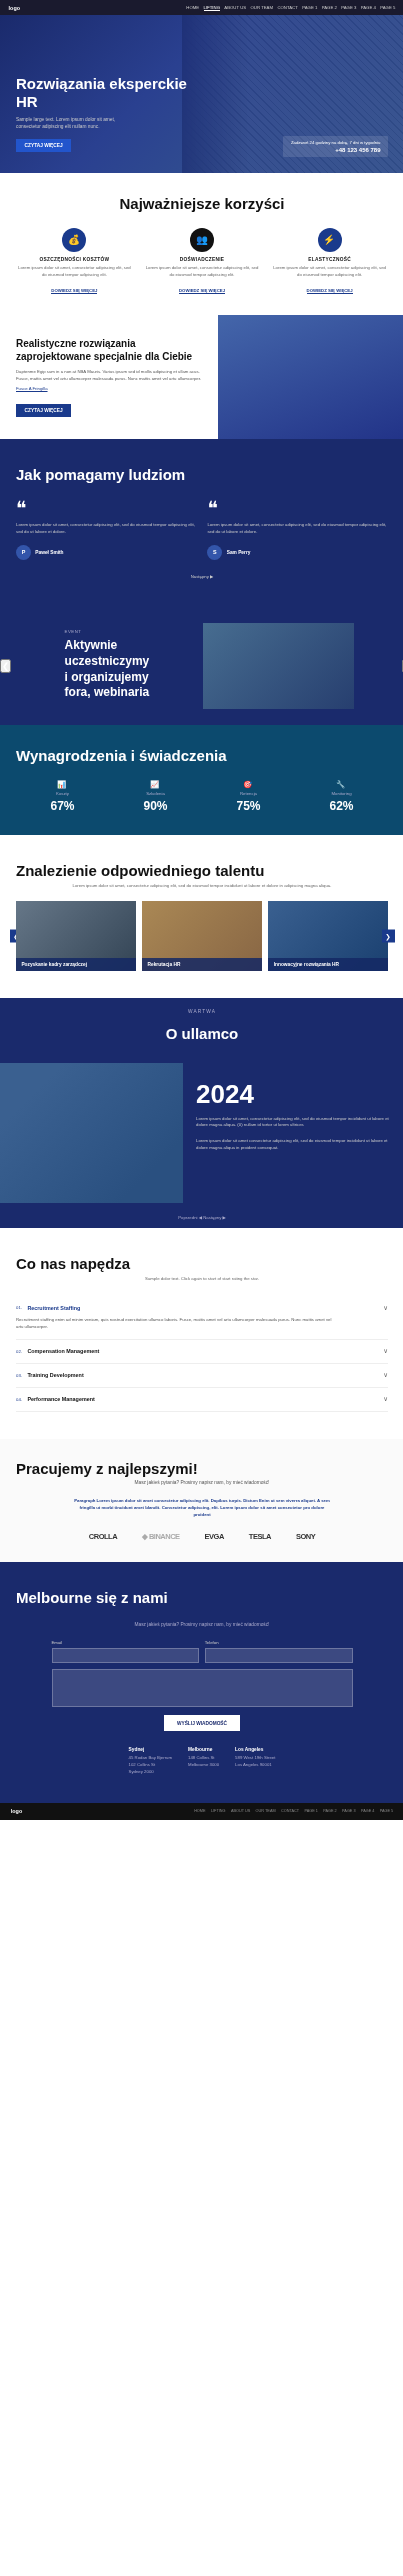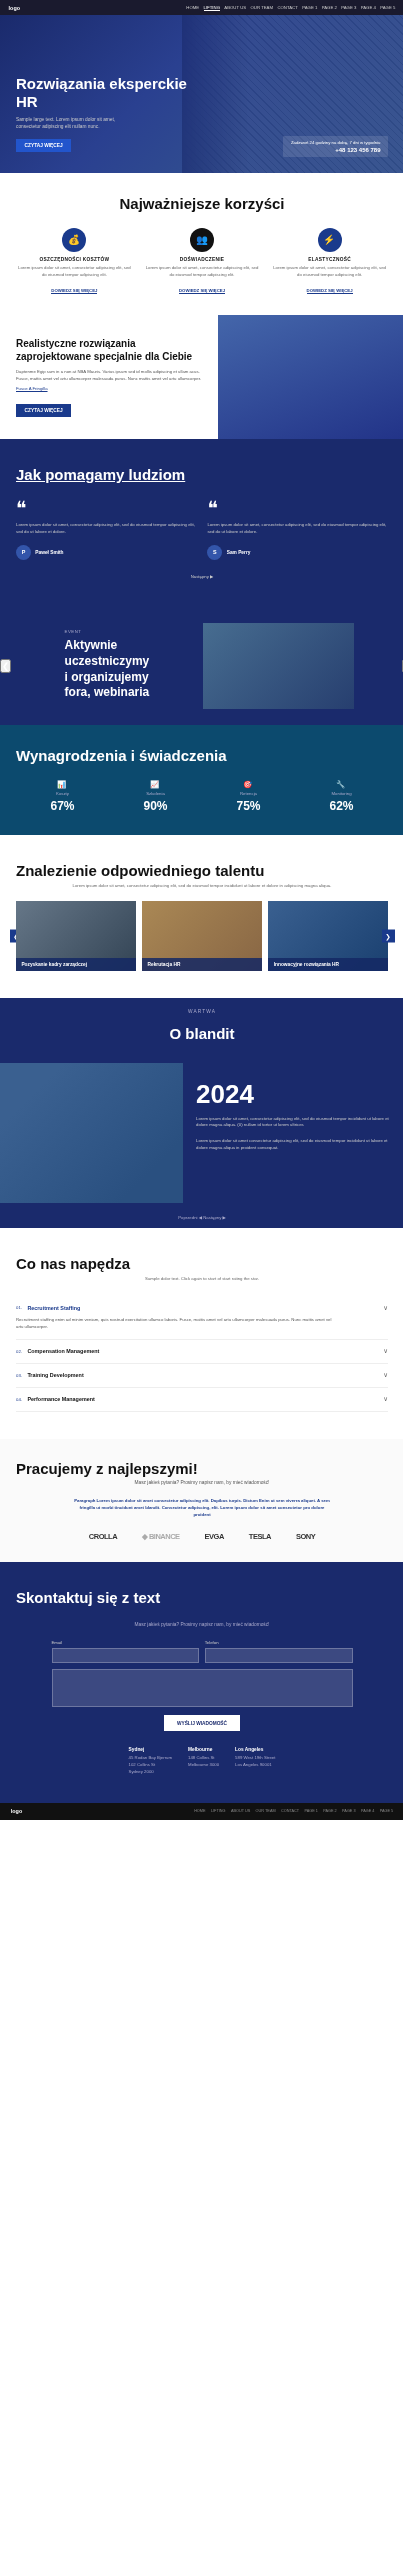--- a/index.html
+++ b/index.html
@@ -89,21 +89,21 @@
       display: flex; align-items: center; justify-content: center;
       position: relative; overflow: hidden;
     }
     .img-people {
       position: absolute; width: 100%; height: 100%;
       background: linear-gradient(160deg, #4466aa 0%, #223388 100%);
     }
 
     
     .testimonials { background: #1a2a6c; padding: 27px 16px; }
-    .testimonials .section-title { color: #fff; text-decoration: underline; }
+    .testimonials .section-title { color: #fff; }
     .testi-grid { display: flex; gap: 10.8px; }
     .testi-item { flex: 1; }
     .quote-mark { font-size: 19.4px; color: #fff; font-family: Georgia, serif; line-height: 1; margin-bottom: 4.3px; }
     .testi-text { font-size: 4.3px; color: #ccc; line-height: 1.6; margin-bottom: 8.6px; }
     .testi-author { display: flex; align-items: center; gap: 4.3px; }
     .testi-avatar {
       width: 15px; height: 15px; border-radius: 50%;
       background: #3355aa; display: flex; align-items: center; justify-content: center;
       font-size: 5.4px; color: #fff; font-weight: bold;
     }
@@ -385,21 +385,21 @@
         <div class="talent-card-img" style="background:linear-gradient(135deg,#3a6090,#1a4070)"></div>
         <div class="talent-card-label">Innowacyjne rozwiązania HR</div>
       </div>
     </div>
     <button class="carousel-btn right">❯</button>
   </div>
 </section>
 
 <section class="about">
   <div class="about-label">WARTWA</div>
-  <h2 class="section-title" style="color:#fff;text-align:center;padding-bottom:5.4px">O blandit</h2>
+  <h2 class="section-title" style="color:#fff;text-align:center;padding-bottom:5.4px">O ullamco</h2>
   <div class="about-inner">
     <div class="about-img">
       <div class="about-img-bg"></div>
     </div>
     <div class="about-text">
       <div class="about-year">2024</div>
       <p class="about-desc">Lorem ipsum dolor sit amet, consectetur adipiscing elit, sed do eiusmod tempor incididunt ut labore et dolore magna aliqua. (0) nullam id tortor ut lorem ultrices</p>
       <p class="about-desc">Lorem ipsum dolor sit amet consectetur adipiscing elit, sed do eiusmod tempor incididunt ut labore et dolore magna aliqua in proident consequat.</p>
     </div>
   </div>
@@ -456,21 +456,21 @@
   <div class="partners-logos">
     <span class="partner-logo">CROLLA</span>
     <span class="partner-logo gray">◆ BINANCE</span>
     <span class="partner-logo">EVGA</span>
     <span class="partner-logo">TESLA</span>
     <span class="partner-logo">SONY</span>
   </div>
 </section>
 
 <section class="contact">
-  <h2 class="section-title">Skontaktuj się z text</h2>
+  <h2 class="section-title">Melbourne się z nami</h2>
   <p class="contact-sub">Masz jakieś pytania? Prosimy napisz nam, by mieć wiadomość!</p>
   <div class="contact-form">
     <div class="form-row">
       <div class="form-group">
         <label class="form-label">Email</label>
         <input class="form-input" type="email" style="">
       </div>
       <div class="form-group">
         <label class="form-label">Telefon</label>
         <input class="form-input" type="text" style="">

